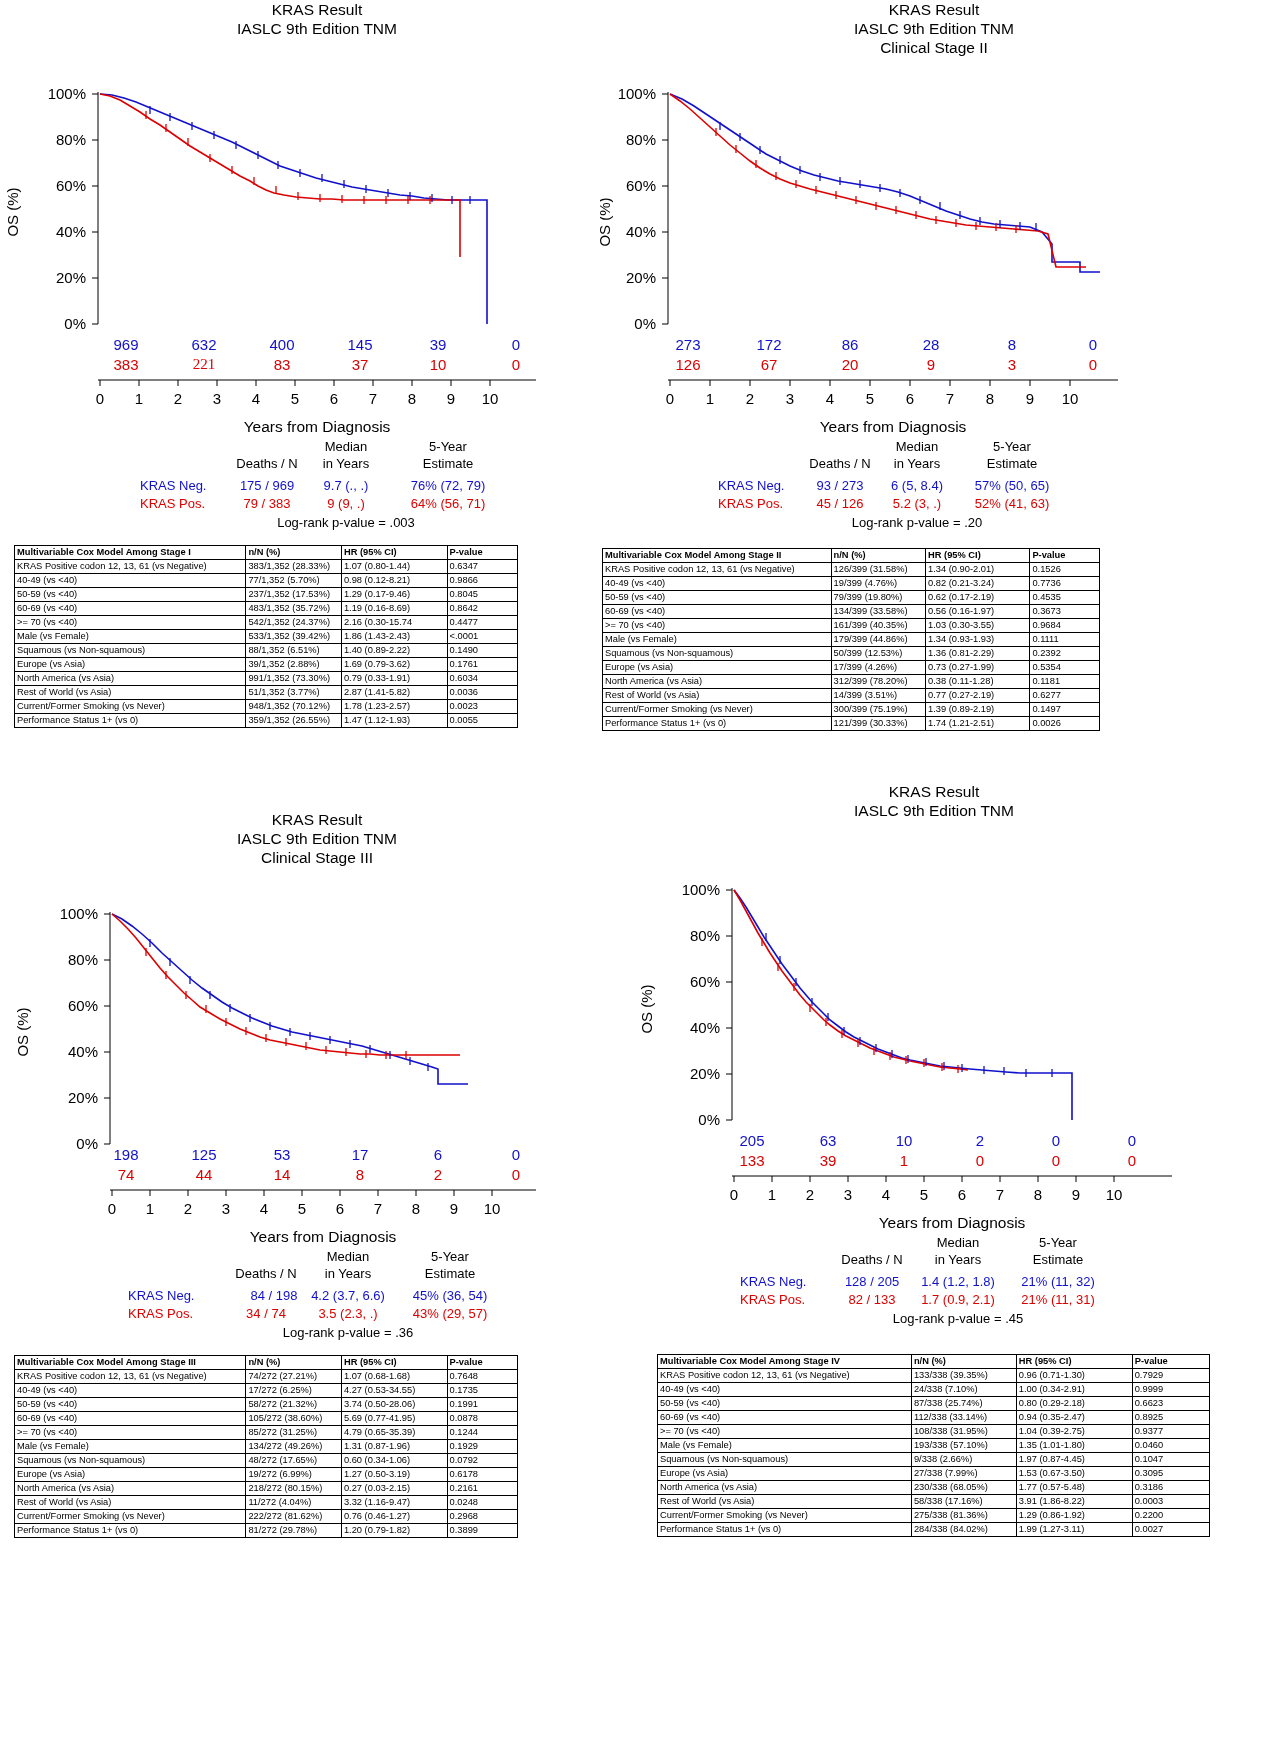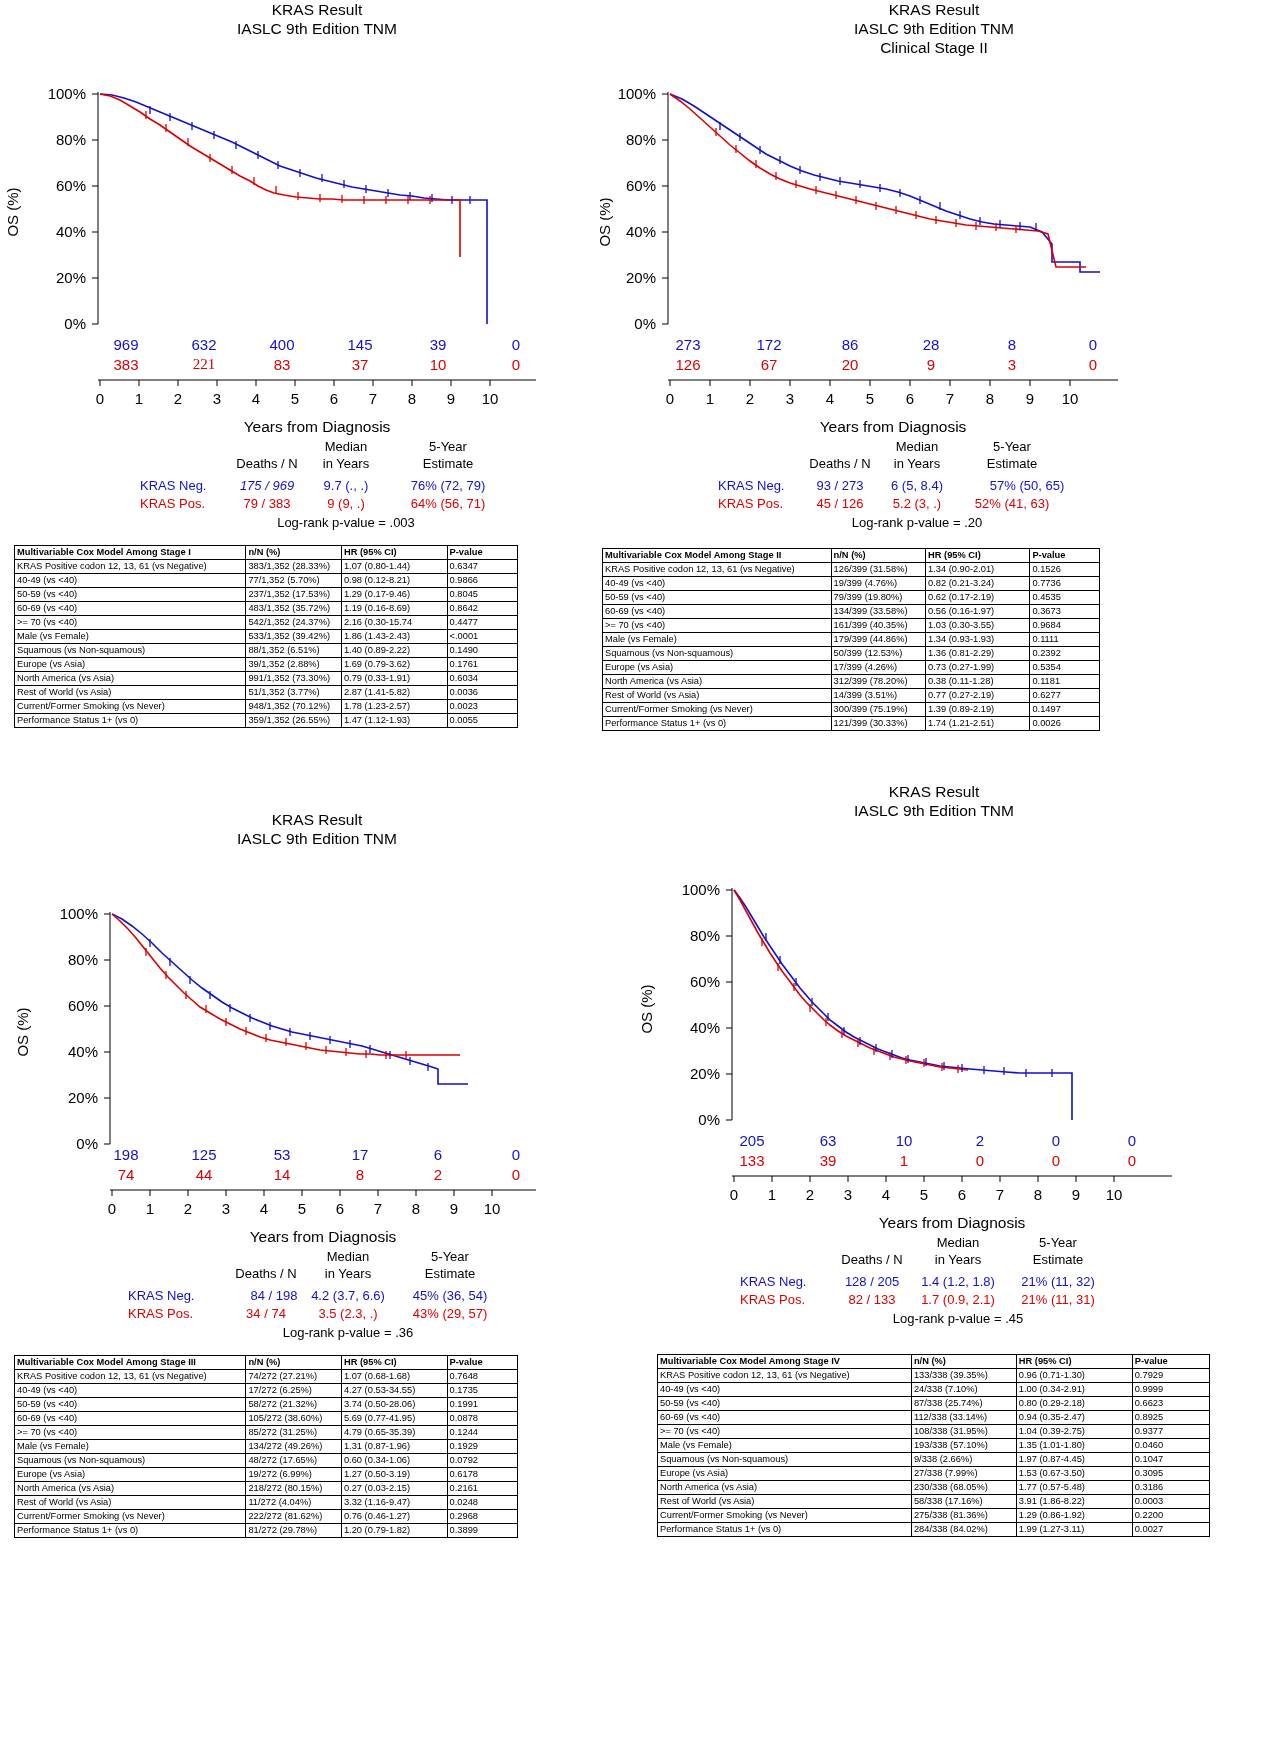--- a/index.html
+++ b/index.html
@@ -173,21 +173,21 @@
     <text x="451" y="28" font-size="15" text-anchor="middle">9</text>
     <text x="490" y="28" font-size="15" text-anchor="middle">10</text>
   </svg>
   <div class="xlabel" style="position:absolute; left:98px; top:418px; width:438px;">Years from Diagnosis</div>
 
   <div class="summary" style="position:absolute; left:0; top:438px; width:634px; height:96px;">
     <div class="hdr" style="left:346px; top:0;">Median<br>in Years</div>
     <div class="hdr" style="left:448px; top:0;">5-Year<br>Estimate</div>
     <div class="hdr" style="left:267px; top:17px;">Deaths / N</div>
     <div class="lbl neg" style="left:140px; top:40px;">KRAS Neg.</div>
-    <div class="val neg" style="left:267px; top:40px;font-style:italic;">175 / 969</div>
+    <div class="val neg" style="left:267px; top:40px;">175 / 969</div>
     <div class="val neg" style="left:346px; top:40px;">9.7 (., .)</div>
     <div class="val neg" style="left:448px; top:40px;">76% (72, 79)</div>
     <div class="lbl pos" style="left:140px; top:58px;">KRAS Pos.</div>
     <div class="val pos" style="left:267px; top:58px;">79 / 383</div>
     <div class="val pos" style="left:346px; top:58px;">9 (9, .)</div>
     <div class="val pos" style="left:448px; top:58px;">64% (56, 71)</div>
     <div class="pv" style="left:346px; top:77px;">Log-rank p-value = .003</div>
   </div>
 
   <div style="position:absolute; left:14px; top:545px; width:504px;">
@@ -389,21 +389,21 @@
   </svg>
   <div class="xlabel" style="position:absolute; left:68px; top:418px; width:450px;">Years from Diagnosis</div>
 
   <div class="summary" style="position:absolute; left:0; top:438px; width:668px; height:96px;">
     <div class="hdr" style="left:317px; top:0;">Median<br>in Years</div>
     <div class="hdr" style="left:412px; top:0;">5-Year<br>Estimate</div>
     <div class="hdr" style="left:240px; top:17px;">Deaths / N</div>
     <div class="lbl neg" style="left:118px; top:40px;">KRAS Neg.</div>
     <div class="val neg" style="left:240px; top:40px;">93 / 273</div>
     <div class="val neg" style="left:317px; top:40px;">6 (5, 8.4)</div>
-    <div class="val neg" style="left:412px; top:40px;margin-left:15px;">57% (50, 65)</div>
+    <div class="val neg" style="left:412px; top:40px;">57% (50, 65)</div>
     <div class="lbl pos" style="left:118px; top:58px;">KRAS Pos.</div>
     <div class="val pos" style="left:240px; top:58px;">45 / 126</div>
     <div class="val pos" style="left:317px; top:58px;">5.2 (3, .)</div>
     <div class="val pos" style="left:412px; top:58px;">52% (41, 63)</div>
     <div class="pv" style="left:317px; top:77px;">Log-rank p-value = .20</div>
   </div>
 
   <div style="position:absolute; left:2px; top:548px; width:498px;">
     <table class="cox">
       <thead>
@@ -489,20 +489,21 @@
           </tr>
         </tbody>
     </table>
   </div>
 </div>
 
 <div class="panel" style="left:0px; top:810px; width:634px; height:760px;">
   <div class="ptitle">
     <div>KRAS Result</div>
     <div>IASLC 9th Edition TNM</div>
+    <div>Clinical Stage III</div>
   </div>
 
   <div class="plotwrap" style="position:absolute; left:0; top:62px; width:634px; height:290px;">
     <svg width="634" height="290" viewBox="0 0 634 290">
       <line x1="110" y1="40" x2="110" y2="272" stroke="#000" stroke-width="1"></line>
       <g stroke="#000" stroke-width="1">
         <line x1="104" y1="42" x2="110" y2="42"></line>
           <line x1="104" y1="88" x2="110" y2="88"></line>
         <line x1="104" y1="134" x2="110" y2="134"></line>
           <line x1="104" y1="180" x2="110" y2="180"></line>

